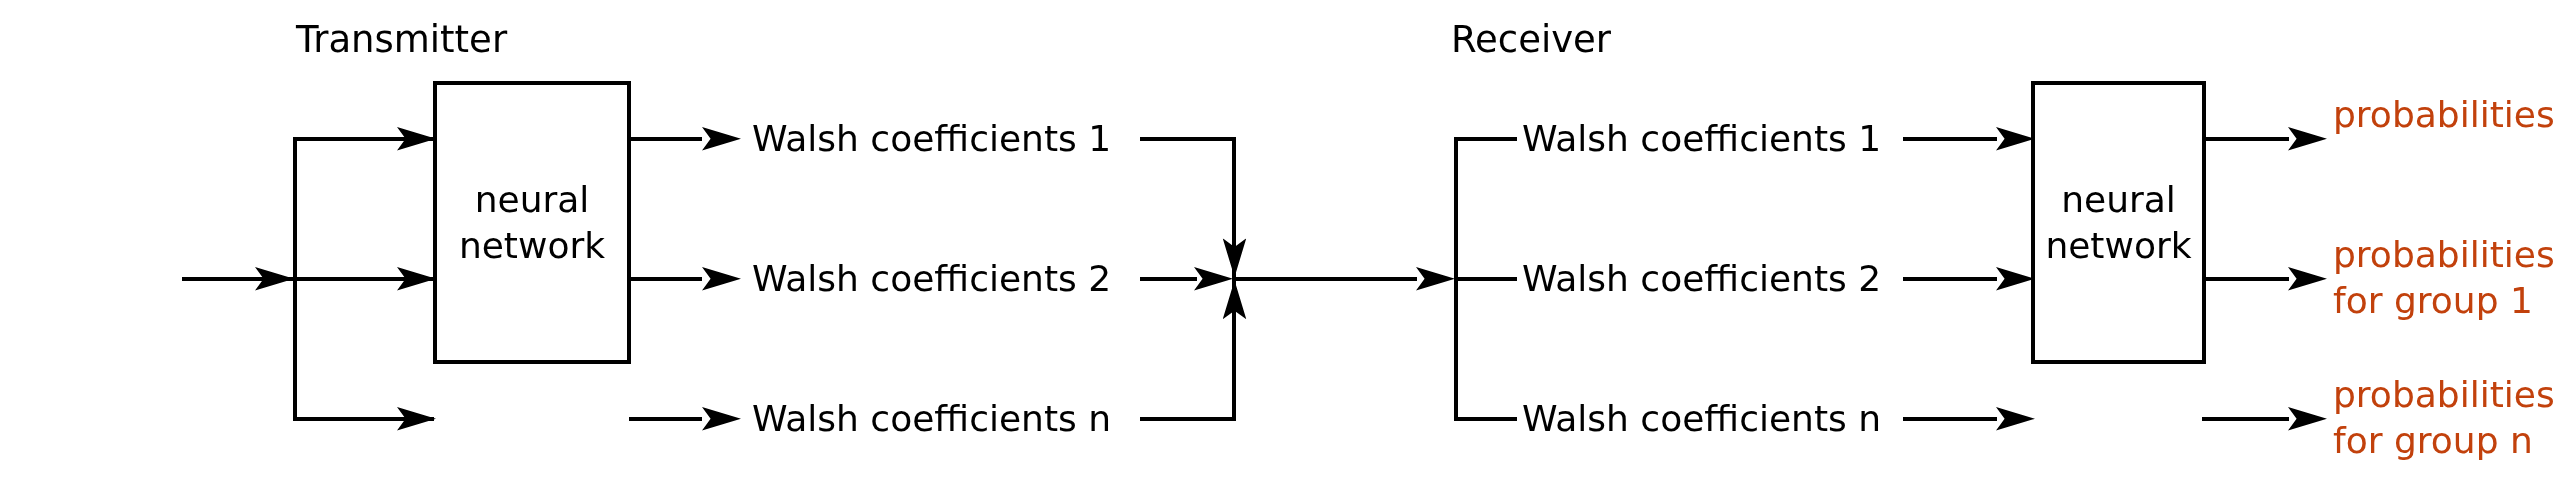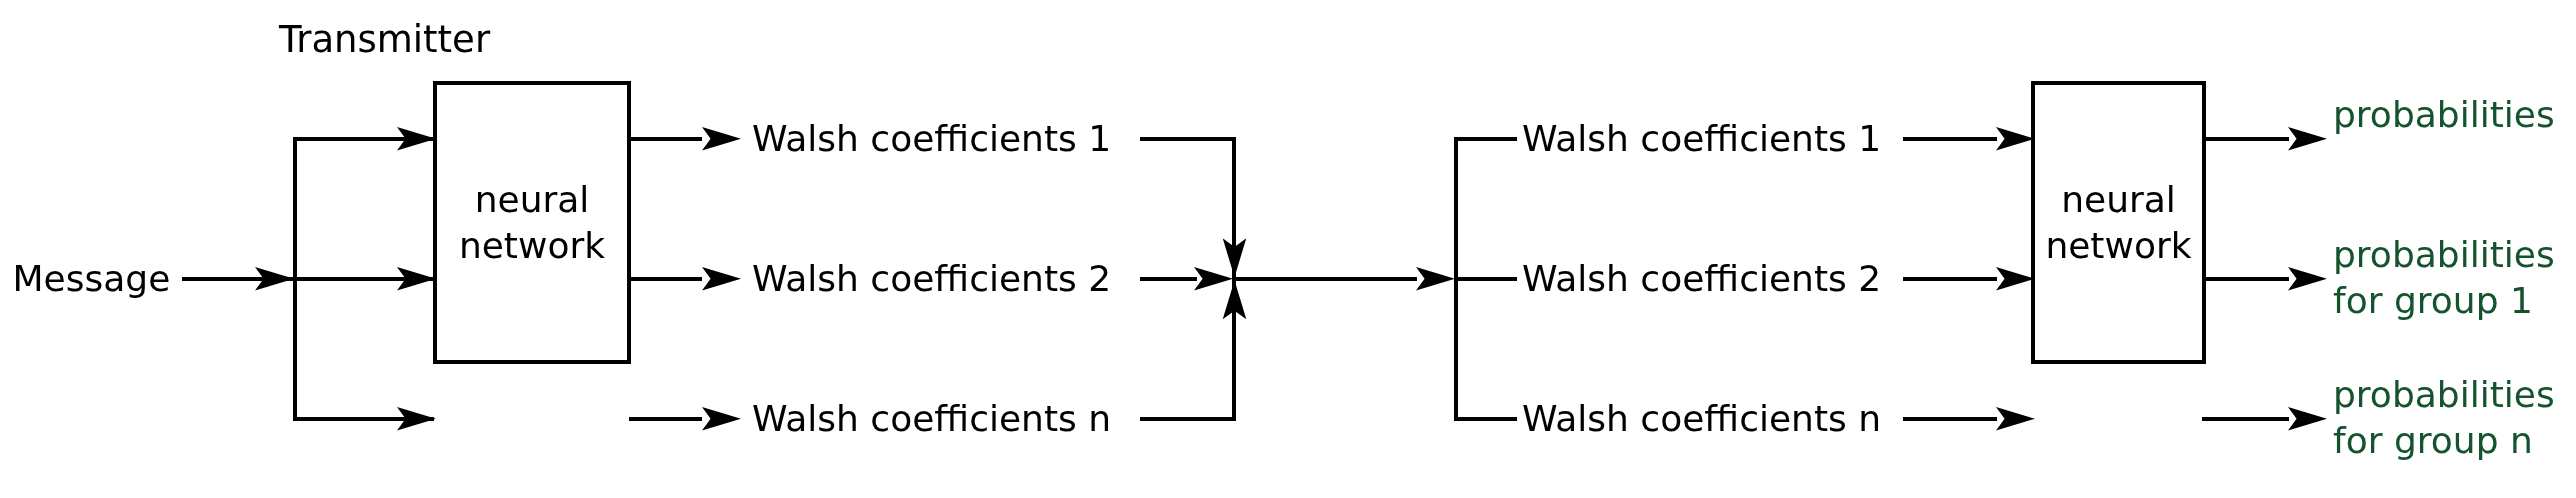--- a/index.html
+++ b/index.html
@@ -14,21 +14,21 @@
   .title{
     position:absolute;font-size:37px;line-height:46px;
     white-space:nowrap;color:#000;
   }
   .lbl{
     position:absolute;font-size:36px;line-height:46px;
     white-space:nowrap;color:#000;
   }
   .lbl2{
     position:absolute;font-size:36px;line-height:46px;
-    white-space:nowrap;color:#14532d;
+    white-space:nowrap;color:#c2410c;
   }
   .lbl2 span{display:block;}
   .hline{position:absolute;height:4.2px;background:#000;}
   .vline{position:absolute;width:4.2px;background:#000;}
   .ah{
     position:absolute;width:39px;height:23.6px;background:#000;
     clip-path:polygon(0 0,100% 50%,0 100%,22% 50%);
   }
   .ah.down{transform:rotate(90deg);}
   .ah.up{transform:rotate(-90deg);}
@@ -37,23 +37,23 @@
     border:4.2px solid #000;background:#fff;box-sizing:border-box;
     display:flex;flex-direction:column;align-items:center;justify-content:center;
     font-size:36px;line-height:46px;text-align:center;
   }
 </style>
 </head>
 <body>
 
 <div class="stage">
 
-  <div class="title" style="left:279px;top:16.6px;">Transmitter</div>
+  <div class="title" style="left:296px;top:16.6px;">Transmitter</div>
+  <div class="title" style="left:1451px;top:16.6px;">Receiver</div>
 
-  <div class="lbl" style="left:12.5px;top:256px;">Message</div>
   <div class="hline" style="left:182px;top:277px;width:111px;"></div>
   <div class="ah" style="left:255px;top:267px;"></div>
 
   <div class="vline" style="left:293px;top:137px;height:284px;"></div>
   <div class="hline" style="left:295px;top:137px;width:139px;"></div>
   <div class="hline" style="left:295px;top:277px;width:139px;"></div>
   <div class="hline" style="left:295px;top:417px;width:139px;"></div>
   <div class="ah" style="left:397px;top:127px;"></div>
   <div class="ah" style="left:397px;top:267px;"></div>
   <div class="ah" style="left:397px;top:407px;"></div>

